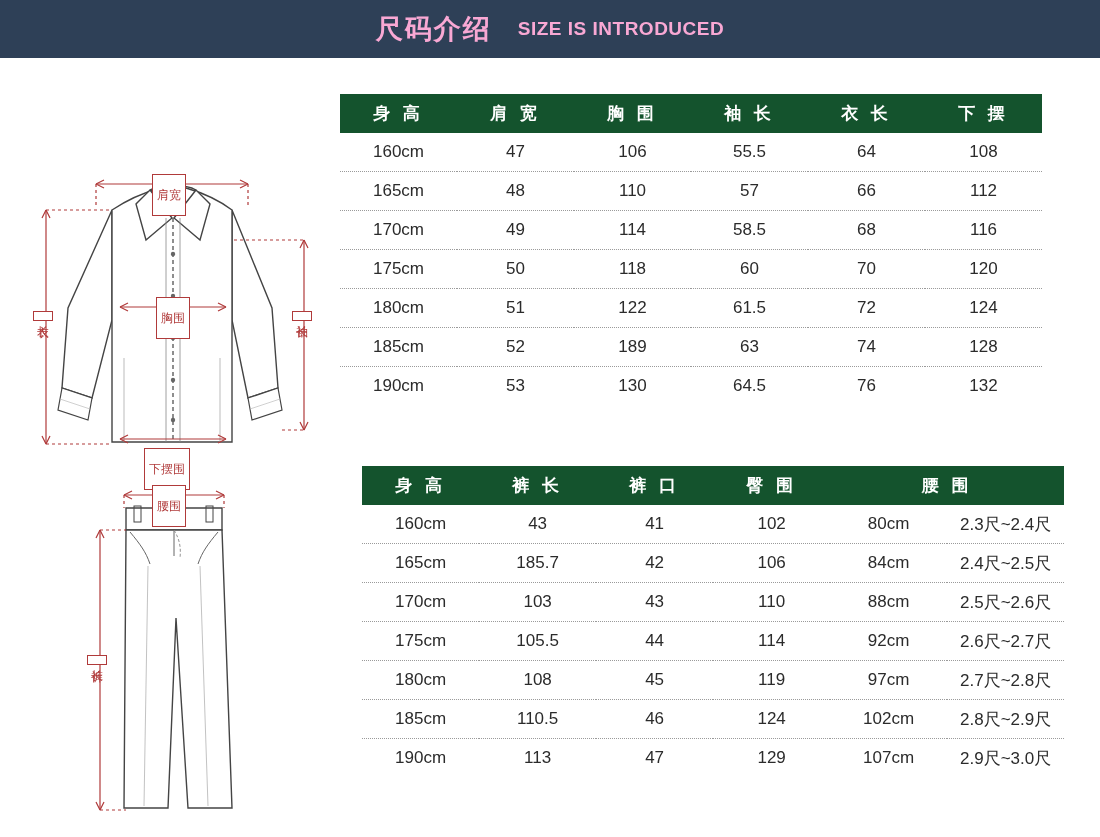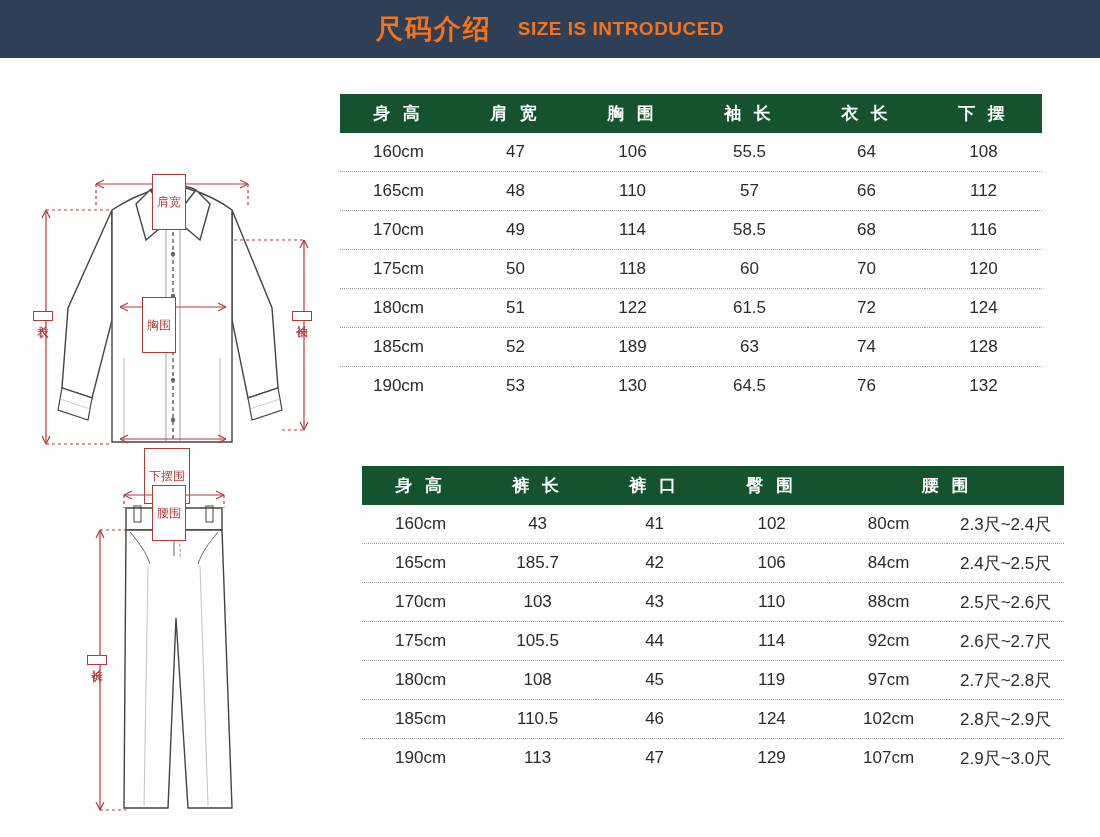--- a/index.html
+++ b/index.html
@@ -13,21 +13,21 @@
     font-family: "Liberation Sans", sans-serif;
     color: #2b2b2b;
     overflow: hidden;
     position: relative;
   }
 
   
   .header {
     height: 58px;
     background: #2e4057;
-    color: #f97316;
+    color: #f9a8d4;
     display: flex;
     align-items: center;
     justify-content: center;
     gap: 26px;
   }
   .header .cn {
     font-size: 27px;
     font-weight: bold;
     letter-spacing: 2px;
   }
@@ -90,21 +90,21 @@
     top: 0;
     left: 0;
   }
   .dim-label {
     position: absolute;
     background: #ffffff;
     border: 1px solid #b03a3a;
     color: #b03a3a;
     font-size: 12px;
     line-height: 1;
-    padding: 21px 4px;
+    padding: 14px 4px;
     white-space: nowrap;
     font-family: "Liberation Sans", sans-serif;
   }
   .dim-label.vert {
     writing-mode: vertical-rl;
     text-orientation: upright;
     letter-spacing: 0px;
     padding: 4px 3px;
   }
 </style>
@@ -179,21 +179,21 @@
 
         <line x1="304" y1="182" x2="304" y2="372"></line>
         <path d="M304,182 l-4,8 M304,182 l4,8"></path>
         <path d="M304,372 l-4,-8 M304,372 l4,-8"></path>
         <line x1="234" y1="182" x2="304" y2="182" stroke-dasharray="3 3"></line>
         <line x1="282" y1="372" x2="304" y2="372" stroke-dasharray="3 3"></line>
       </g>
     </svg>
 
     <div class="dim-label" style="left:152px; top:116px;">肩宽</div>
-    <div class="dim-label" style="left:142px; top:239px;">胸围</div>
+    <div class="dim-label" style="left:156px; top:239px;">胸围</div>
     <div class="dim-label" style="left:144px; top:390px;">下摆围</div>
     <div class="dim-label vert" style="left:33px; top:253px;">衣长</div>
     <div class="dim-label vert" style="left:292px; top:253px;">袖长</div>
   </div>
 
   <div class="table-col">
     <table class="size-table">
       <thead>
         <tr>
           <th>身 高</th>

